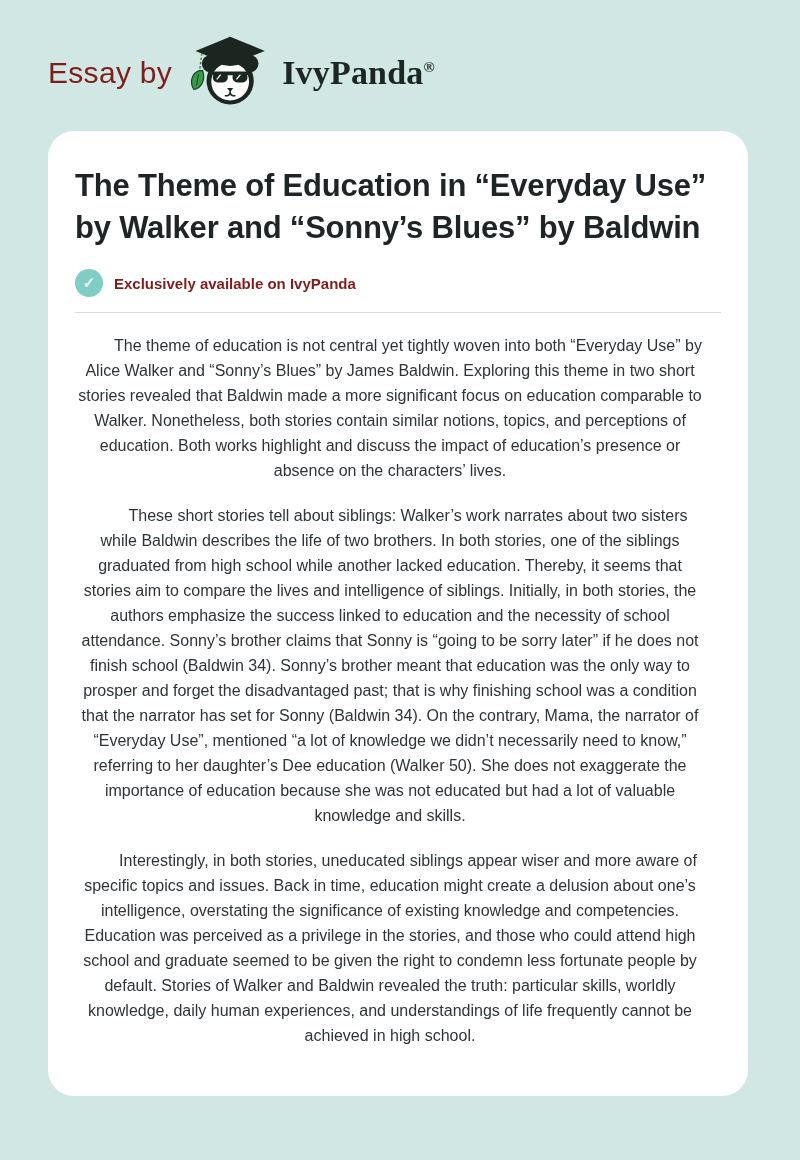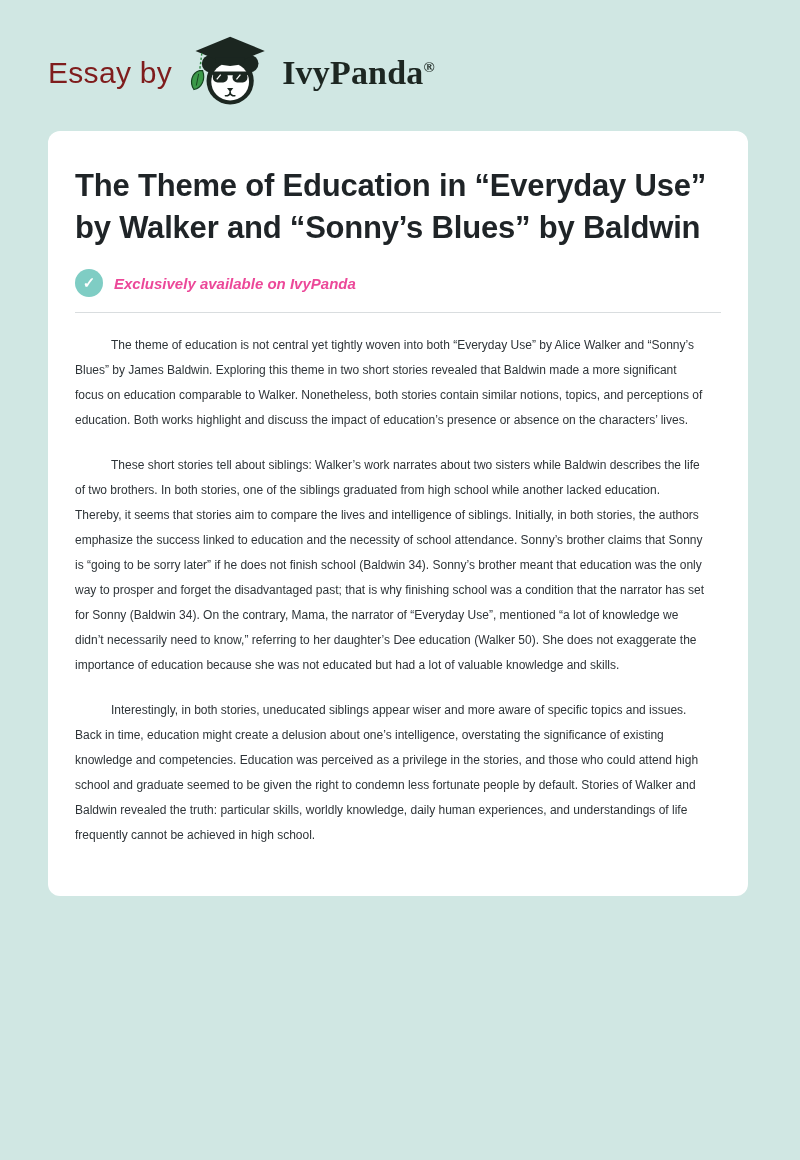--- a/index.html
+++ b/index.html
@@ -20,40 +20,40 @@
   .logo-wrap svg { display:block; }
   .brand {
     font-family:"Liberation Serif", serif; font-weight:bold;
     font-size:34px; color:#1d2722; letter-spacing:0.2px;
   }
   .brand sup { font-size:15px; vertical-align:super; line-height:0; }
   .card {
     width:700px; box-sizing:border-box;
     margin:19px 0 0 48px;
     background:#ffffff;
-    border-radius:12px;
+    border-radius:26px;
     padding:32px 27px 48px 27px;
   }
   .title {
     margin:2px 0 20px 0;
     font-size:31px; line-height:42px; font-weight:bold;
     color:#1f2427; letter-spacing:-0.2px;
   }
   .badge-row { display:flex; align-items:center; gap:11px; margin-bottom:15px; }
   .check-circle {
     width:28px; height:28px; border-radius:50%;
     background:#7fcdc4; color:#ffffff;
     display:flex; align-items:center; justify-content:center;
     font-size:15px; font-weight:bold; flex:0 0 auto;
   }
-  .badge-text { font-size:15px; font-weight:bold; color:#ec4899;font-style:italic; }
+  .badge-text { font-size:15px; font-weight:bold; color:#7f1d1d; }
   .divider { border:none; border-top:1px solid #d9dddf; margin:0 0 4px 0; }
   .para {
-    font-size:12px; line-height:25px; color:#2e3438;
-    text-indent:36px; margin:20px 16px 0 0; text-align:left;
+    font-size:16px; line-height:25px; color:#2e3438;
+    text-indent:36px; margin:20px 16px 0 0; text-align:center;
   }
 </style>
 </head>
 <body>
 
 <header class="header">
   <span class="essay-by">Essay by</span>
   <span class="logo-wrap">
     <svg width="82" height="74" viewBox="0 0 104 94" xmlns="http://www.w3.org/2000/svg" aria-hidden="true">
 

